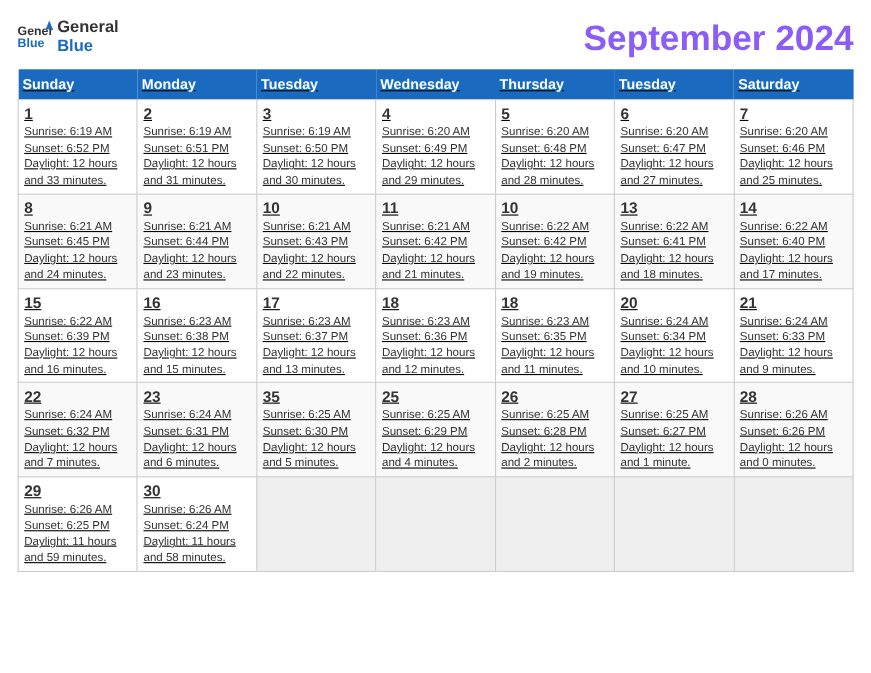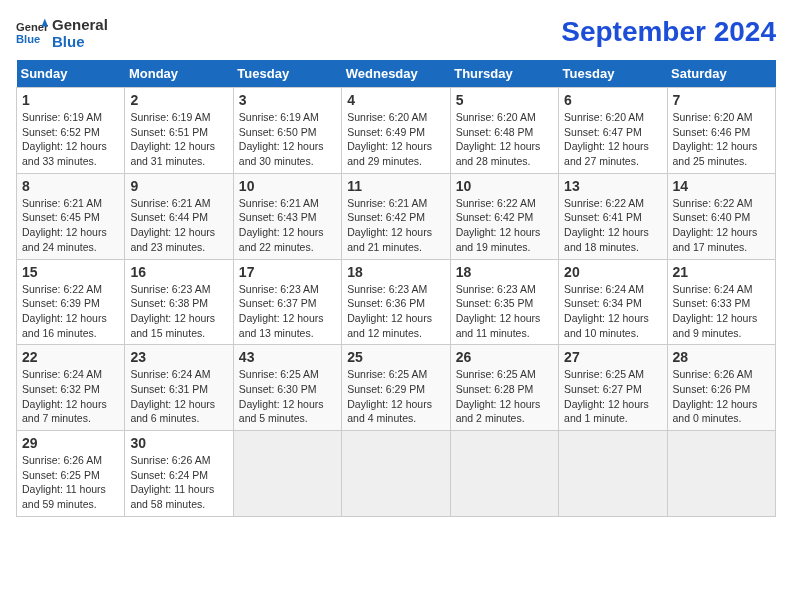--- a/index.html
+++ b/index.html
@@ -22,32 +22,33 @@
       gap: 4px;
     }
     .logo-icon {
       width: 32px;
       height: 32px;
     }
     .title-block {
       text-align: right;
     }
     .month-title {
-      font-size: 28px;
+      font-size: 32px;
       font-weight: bold;
-      color: #1d4ed8;
+      color: #8b5cf6;
     }
     .location {
       font-size: 14px;
       color: #555;
     }
     table {
       width: 100%;
       border-collapse: collapse;
       font-size: 11px;
+      text-decoration: underline;
     }
     th {
       background-color: #1a6abf;
       color: #fff;
       padding: 6px 4px;
       text-align: left;
       font-size: 13px;
       font-weight: bold;
     }
     td {
@@ -294,21 +295,21 @@
       </td>
         <td>
         <span class="day-number">23</span>
         <div class="day-info">
           Sunrise: 6:24 AM<br>
           Sunset: 6:31 PM<br>
           Daylight: 12 hours and 6 minutes.
         </div>
       </td>
         <td>
-        <span class="day-number">43</span>
+        <span class="day-number">35</span>
         <div class="day-info">
           Sunrise: 6:25 AM<br>
           Sunset: 6:30 PM<br>
           Daylight: 12 hours and 5 minutes.
         </div>
       </td>
         <td>
         <span class="day-number">25</span>
         <div class="day-info">
           Sunrise: 6:25 AM<br>

